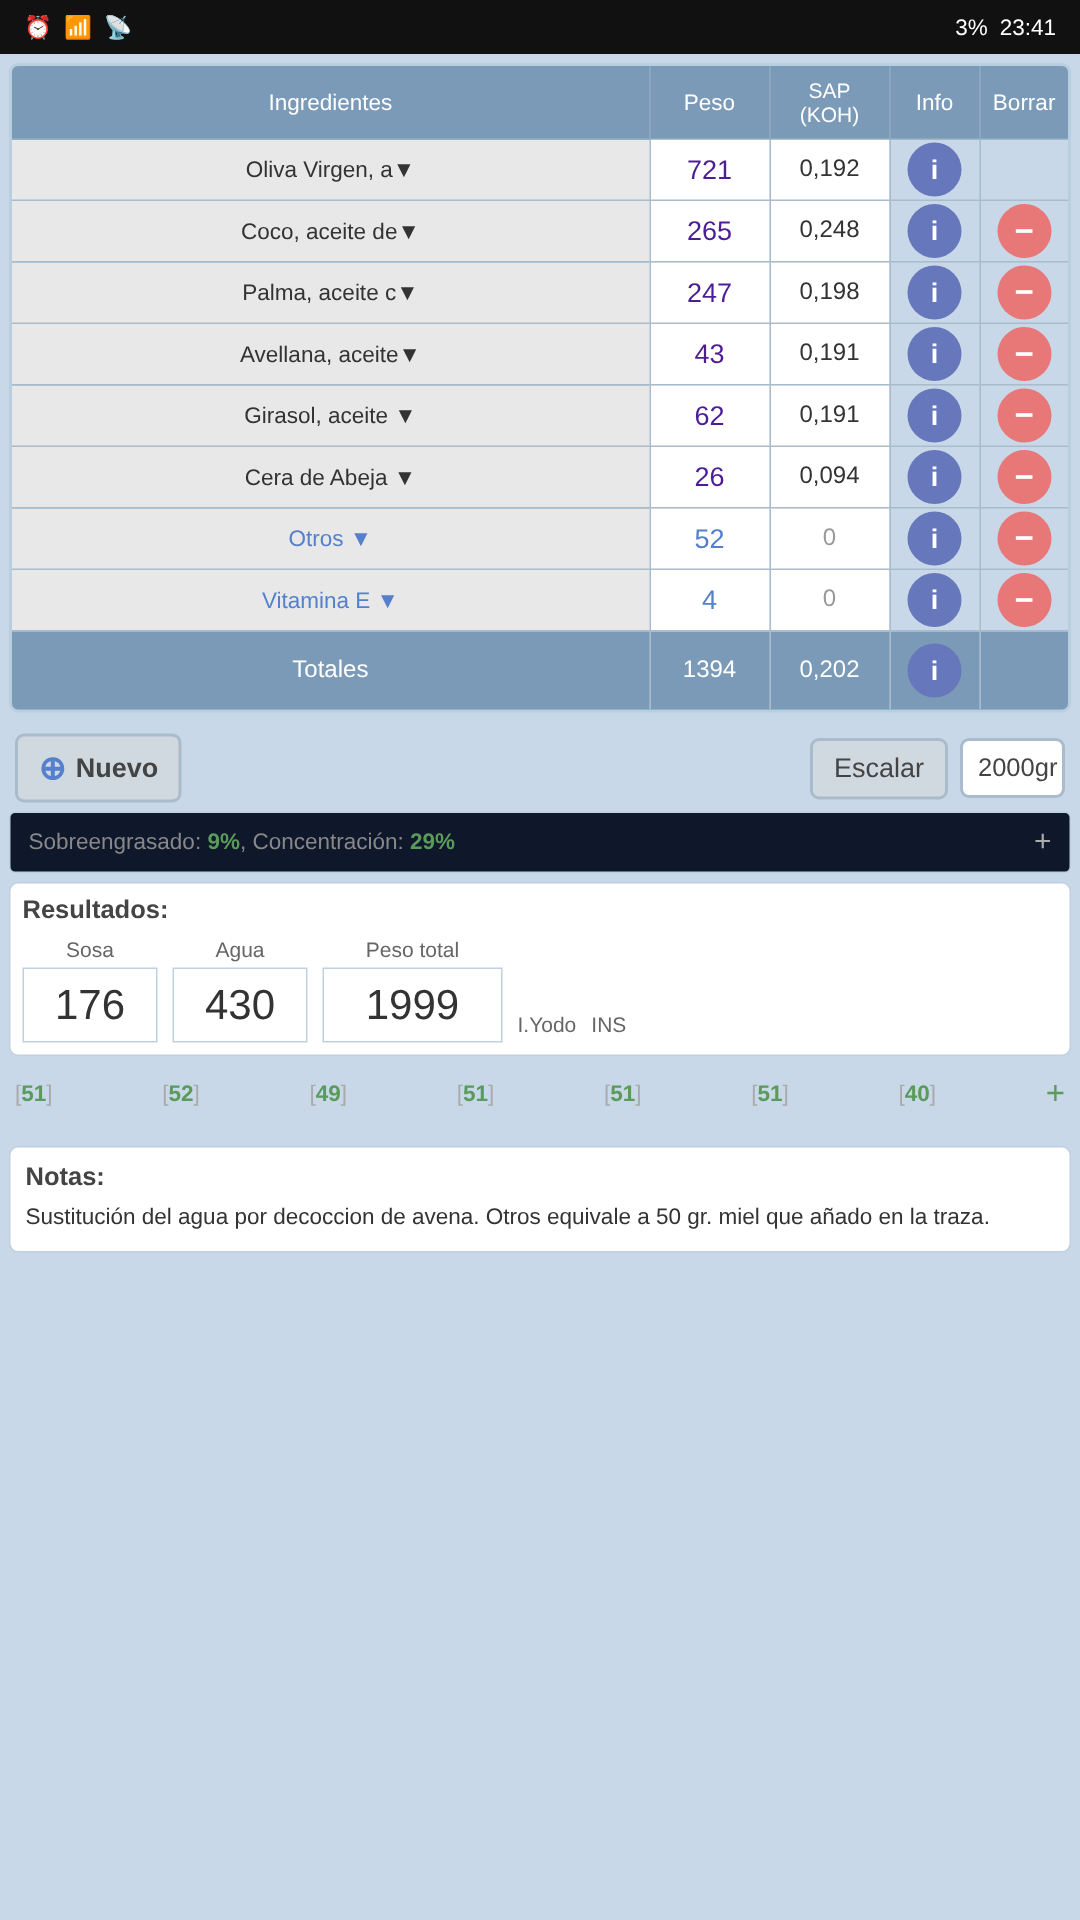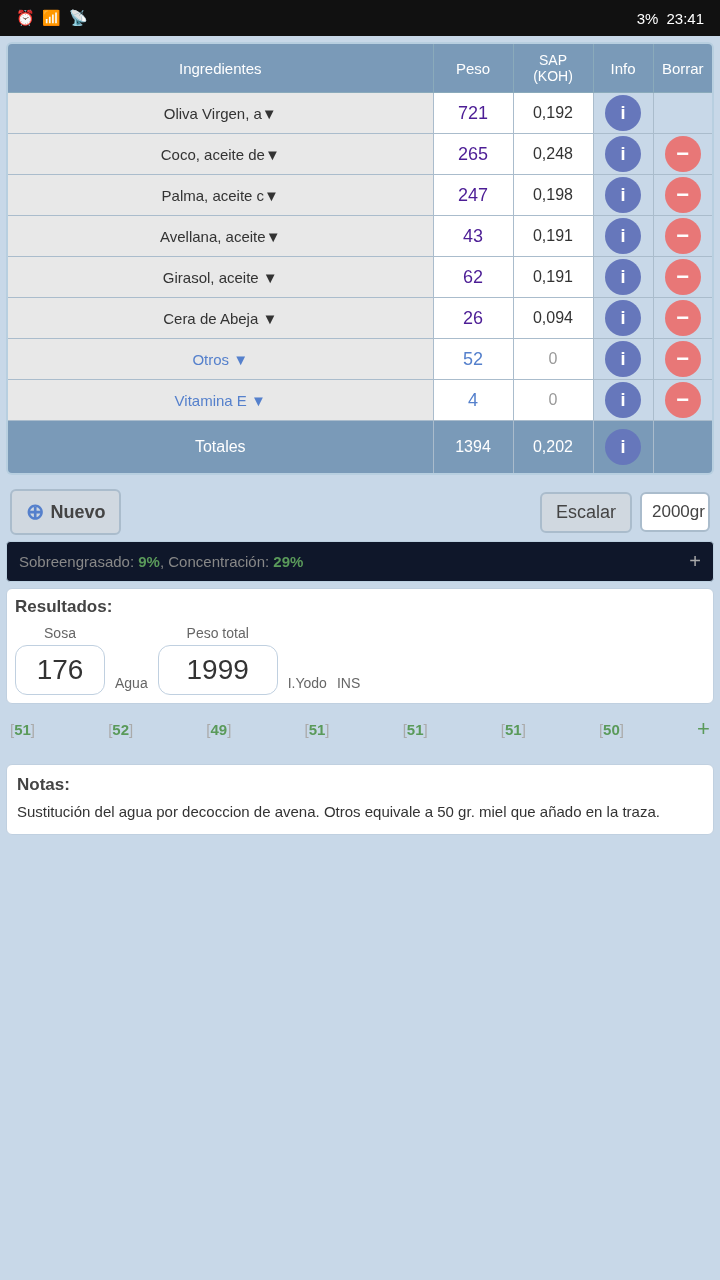--- a/index.html
+++ b/index.html
@@ -272,21 +272,21 @@
 
     .resultado-label {
       font-size: 14px;
       color: #666;
       margin-bottom: 4px;
     }
 
     .resultado-value {
       background: white;
       border: 1px solid #c0d0e0;
-      border-radius: 12px;
+      border-radius: 0;
       padding: 8px 12px;
       font-size: 28px;
       color: #333;
       text-align: center;
       min-width: 90px;
     }
 
     .resultado-value.large { min-width: 120px; }
     .resultado-value.small { min-width: 70px; font-size: 24px; }
 
@@ -495,20 +495,21 @@
 
   <div class="resultados-section">
     <div class="resultados-title">Resultados:</div>
     <div class="resultados-row">
       <div class="resultado-item">
         <span class="resultado-label">Sosa</span>
         <div class="resultado-value">176</div>
       </div>
       <div class="resultado-item">
         <span class="resultado-label">Agua</span>
+        <div class="resultado-value">430</div>
       </div>
       <div class="resultado-item">
         <span class="resultado-label">Peso total</span>
         <div class="resultado-value large">1999</div>
       </div>
       <div class="resultado-item iyodo-ins-group">
         <div class="iyodo-ins-labels">
           <span class="resultado-label">I.Yodo</span>
           <span class="resultado-label">INS</span>
         </div>
@@ -516,21 +517,21 @@
     </div>
   </div>
 
   <div class="numbers-row" id="numbers-row">
       <span><span class="num-bracket">[</span><span class="num-badge">51</span><span class="num-bracket">]</span></span>
       <span><span class="num-bracket">[</span><span class="num-badge">52</span><span class="num-bracket">]</span></span>
       <span><span class="num-bracket">[</span><span class="num-badge">49</span><span class="num-bracket">]</span></span>
       <span><span class="num-bracket">[</span><span class="num-badge">51</span><span class="num-bracket">]</span></span>
       <span><span class="num-bracket">[</span><span class="num-badge">51</span><span class="num-bracket">]</span></span>
       <span><span class="num-bracket">[</span><span class="num-badge">51</span><span class="num-bracket">]</span></span>
-      <span><span class="num-bracket">[</span><span class="num-badge">50</span><span class="num-bracket">]</span></span>
+      <span><span class="num-bracket">[</span><span class="num-badge">40</span><span class="num-bracket">]</span></span>
       <span class="plus-green">+</span>
     </div>
 
   <div class="notas-section">
     <div class="notas-title">Notas:</div>
     <div class="notas-text">Sustitución del agua por decoccion de avena. Otros equivale a 50 gr. miel que añado en la traza.</div>
   </div>
 
 </div>
 

